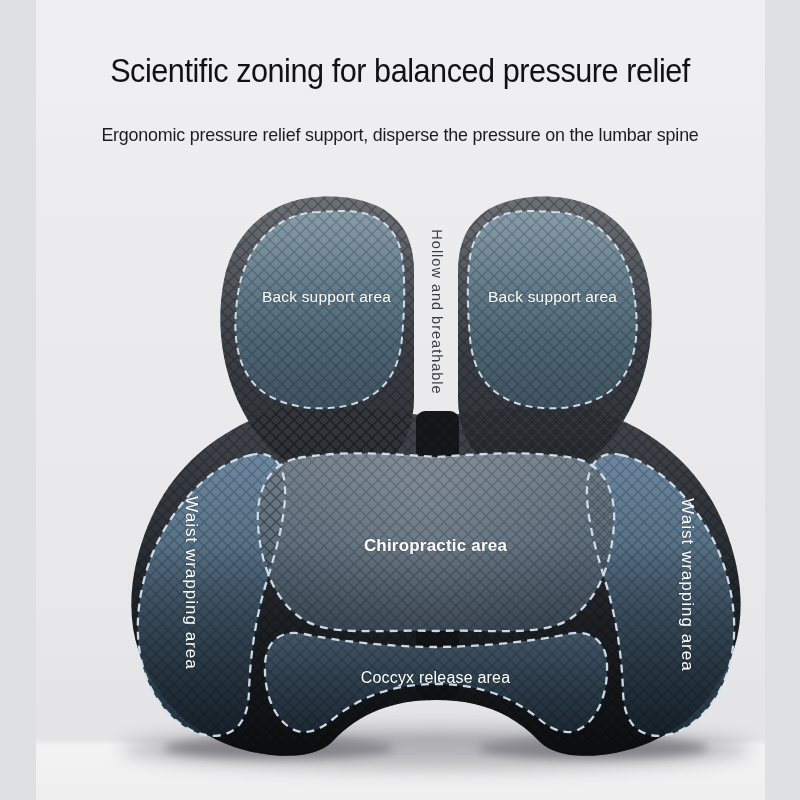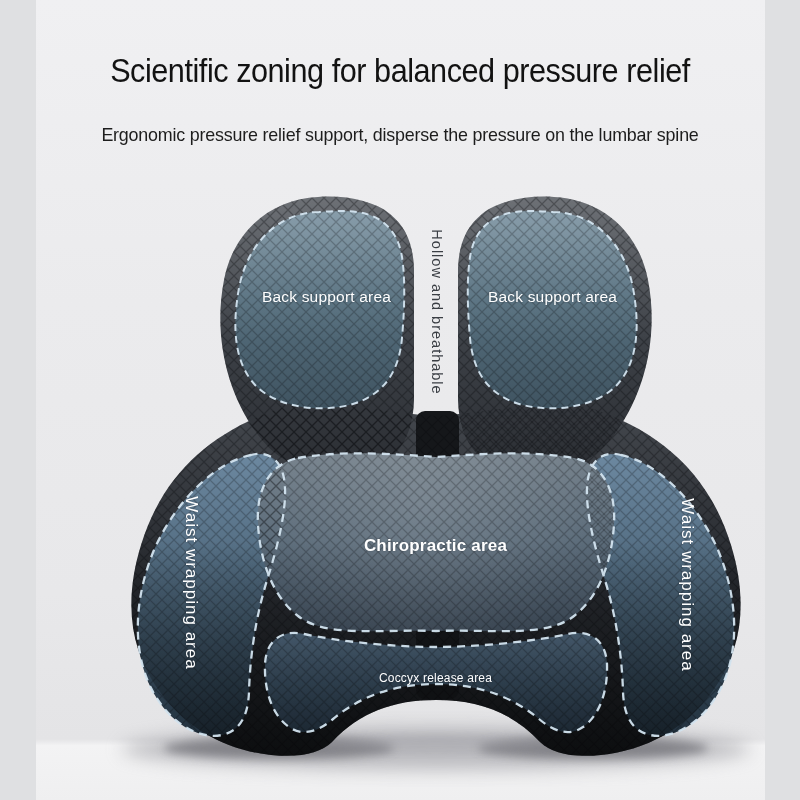--- a/index.html
+++ b/index.html
@@ -21,21 +21,21 @@
     top:135px;
     transform:translate(-50%,-50%) scaleX(.94);
     font-size:19px;font-weight:400;letter-spacing:-.2px;color:#1d1d1d;
   }
   svg.art{position:absolute;left:0;top:0;}
   .zlabel{
     position:absolute;
     transform:translate(-50%,-50%);
     color:#ffffff;
     white-space:nowrap;
-    font-size:12px;
+    font-size:16px;
     letter-spacing:.2px;
     text-shadow:0 0 2px rgba(20,30,40,.35);
   }
   .zlabel.vert{
     writing-mode:vertical-rl;
     letter-spacing:1px;
   }
   .zlabel.dark{
     color:#3a3e44;
     text-shadow:none;

